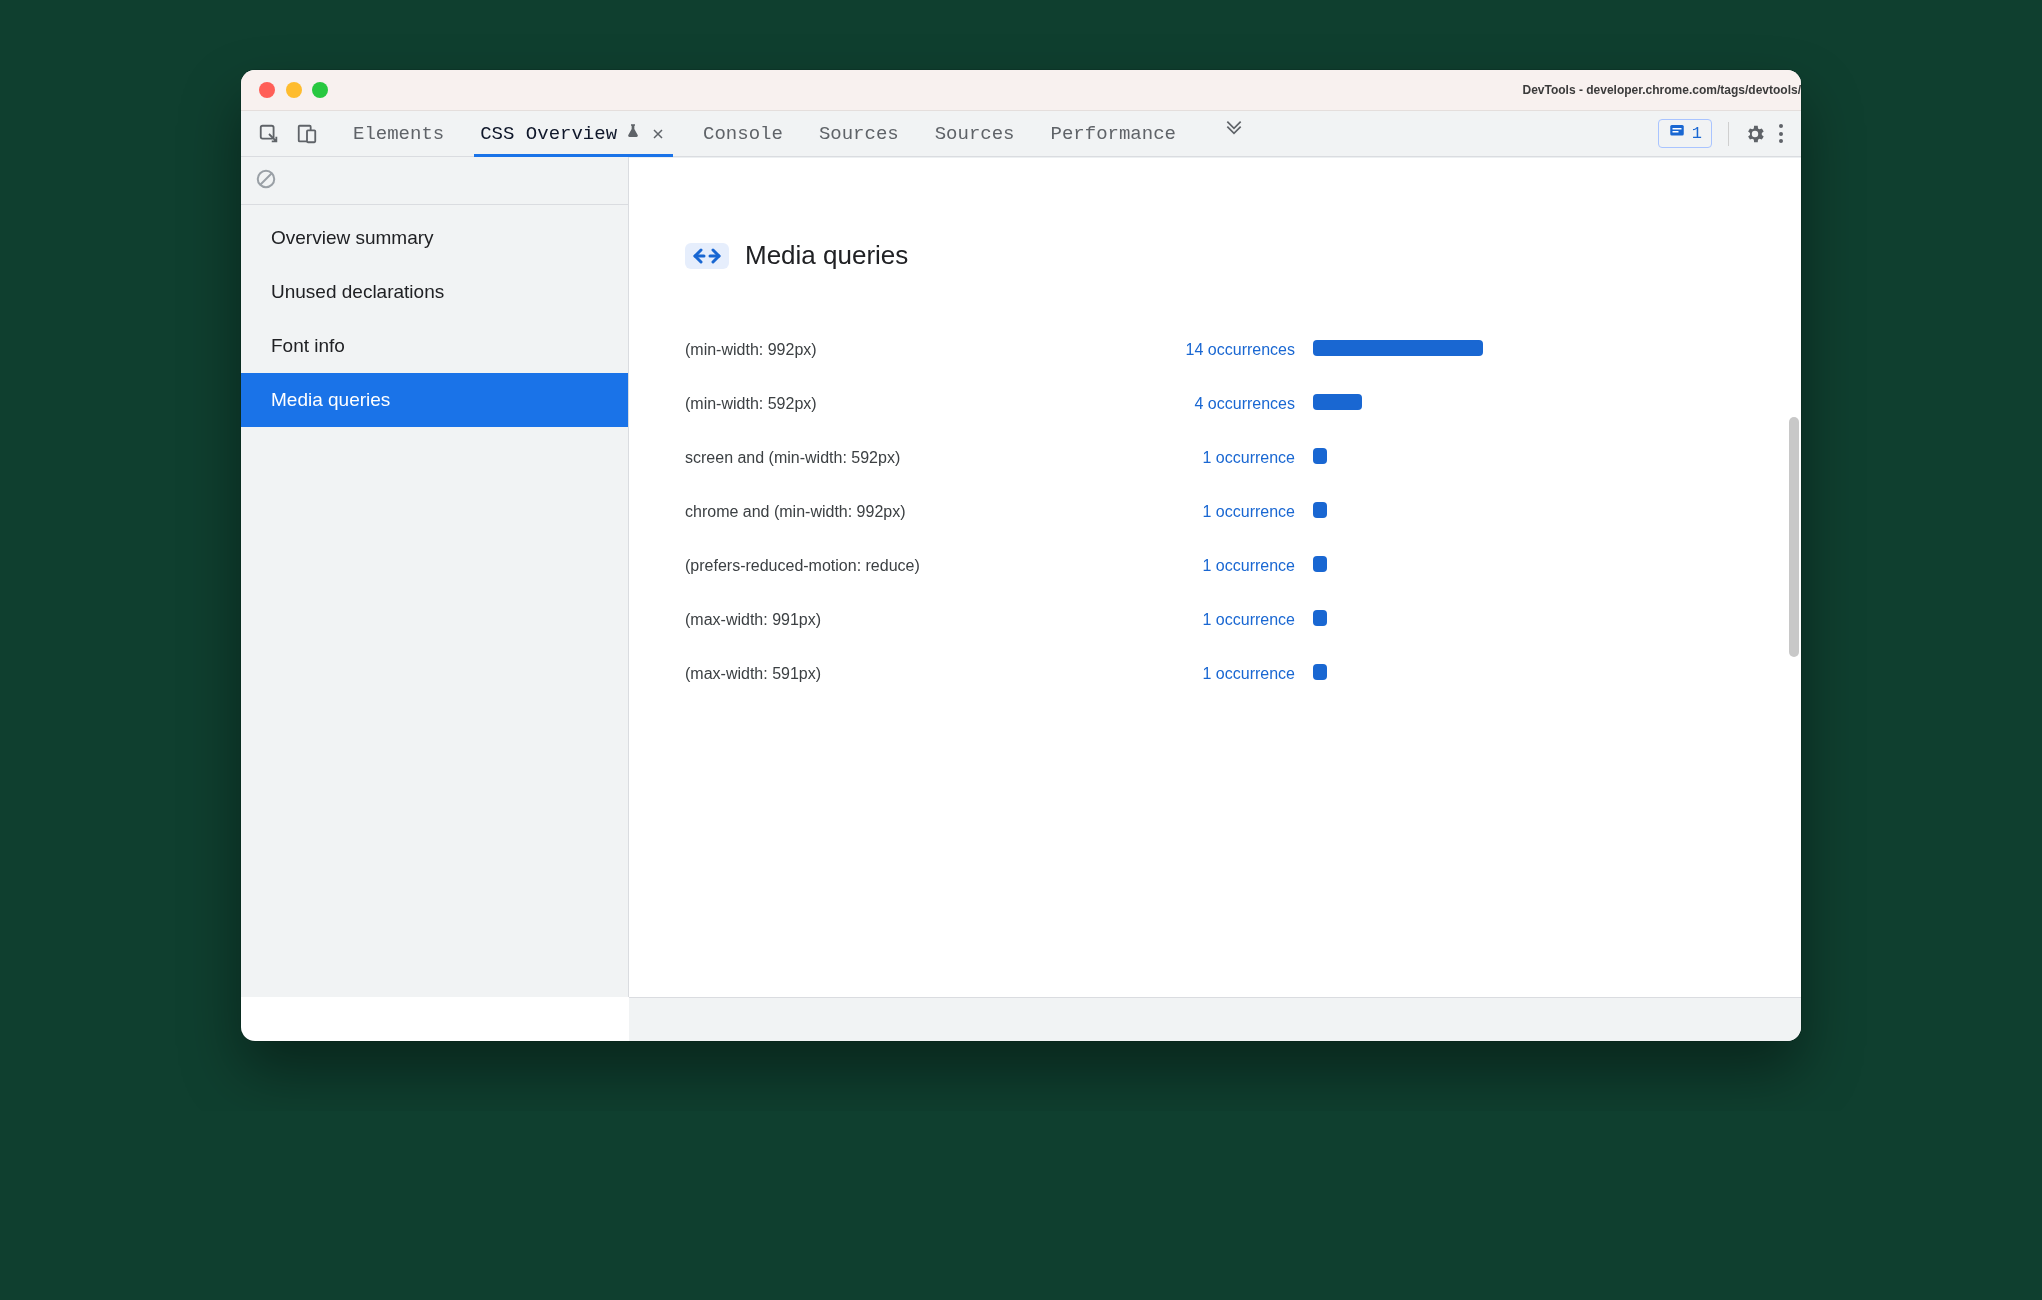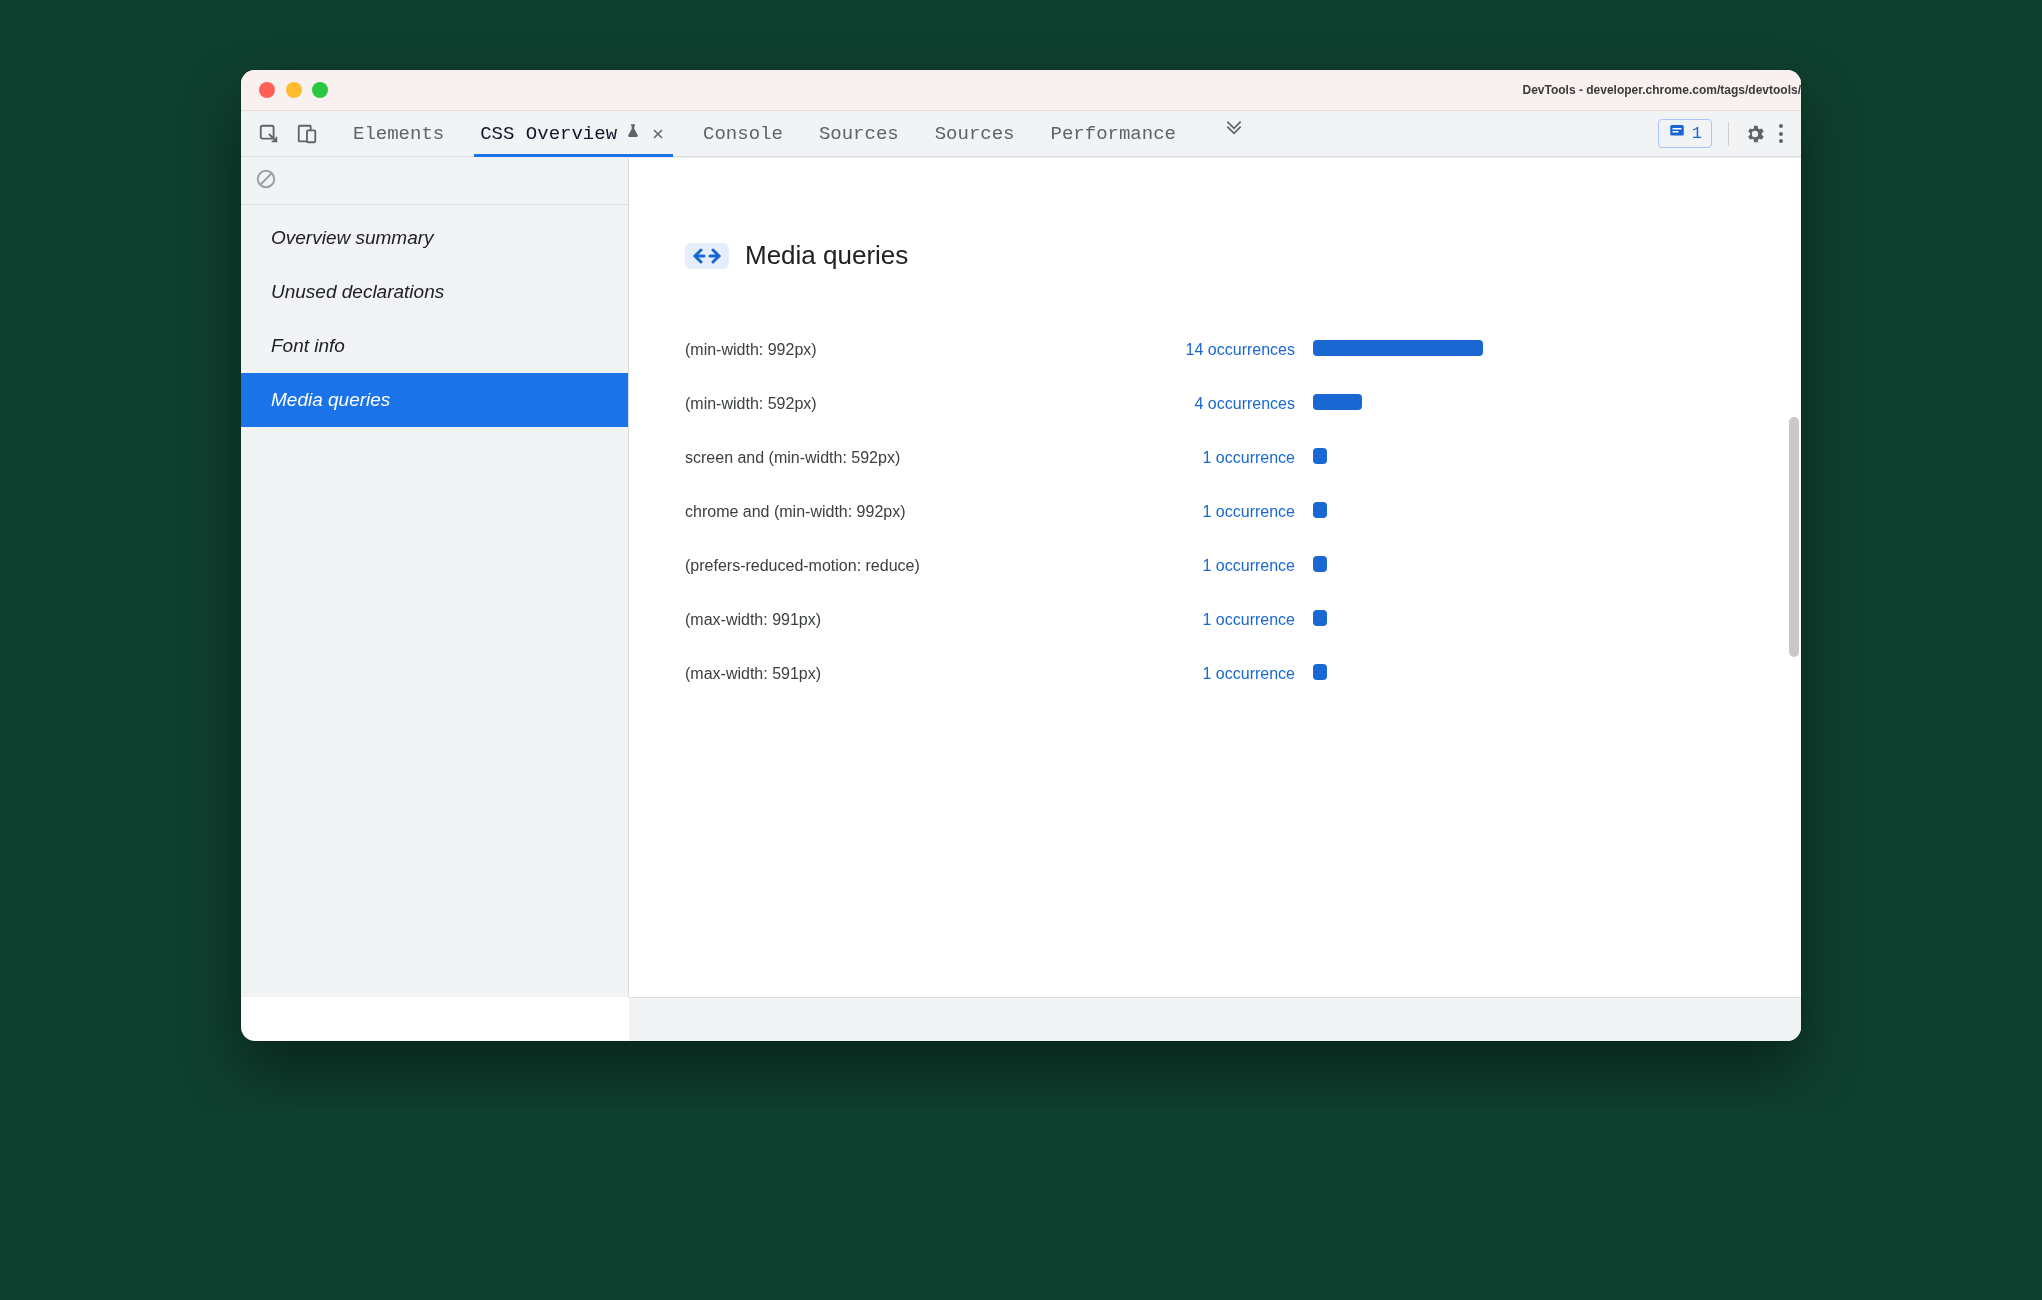--- a/index.html
+++ b/index.html
@@ -133,21 +133,20 @@
     height: 48px;
     display:flex; align-items:center;
     padding: 0 14px;
     border-bottom: 1px solid var(--border-light);
   }
   .nolist-icon { color:#9aa0a6; }
   .sidebar-items { padding-top: 6px; }
   .sidebar-item {
     padding: 16px 30px; font-size: 19px; color:#202124;
     cursor: default;
-    font-style: italic;
   }
   .sidebar-item.active {
     background: var(--blue); color:#fff;
   }
 
   
   .main {
     flex:1; background:#fff; overflow:auto; position:relative;
   }
   .main-inner {

